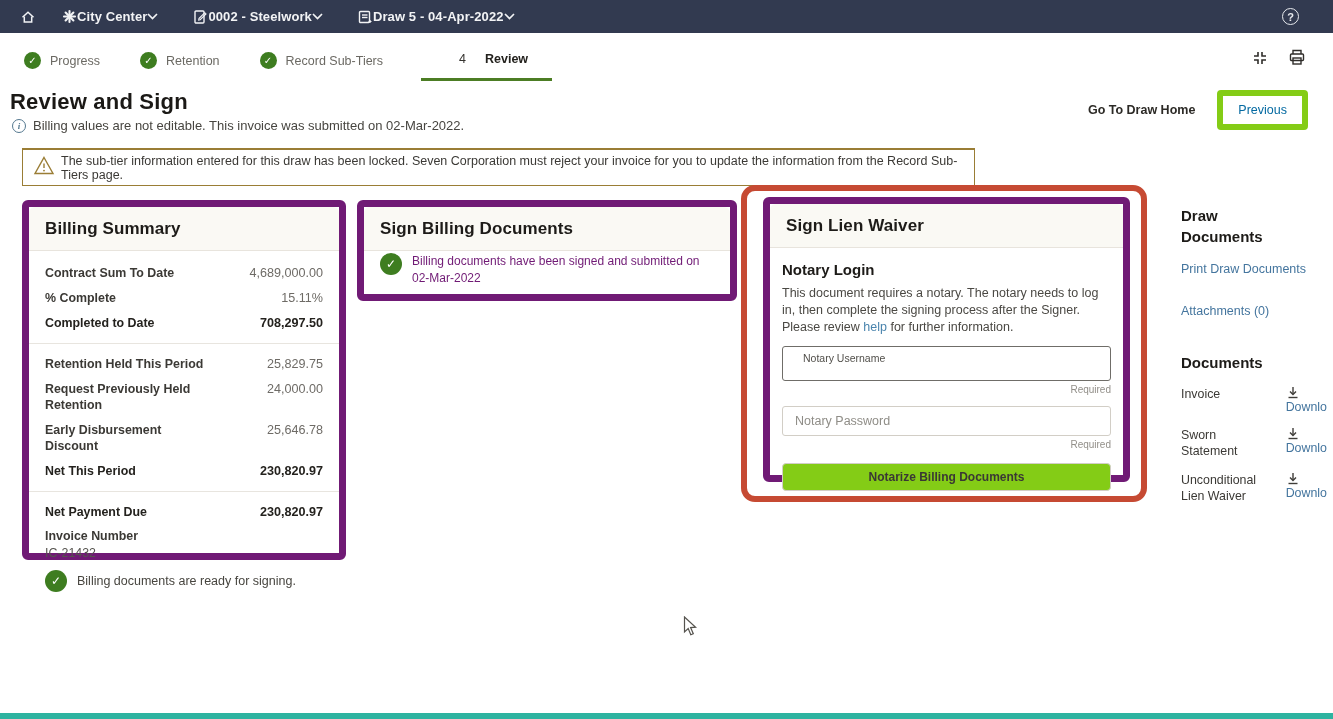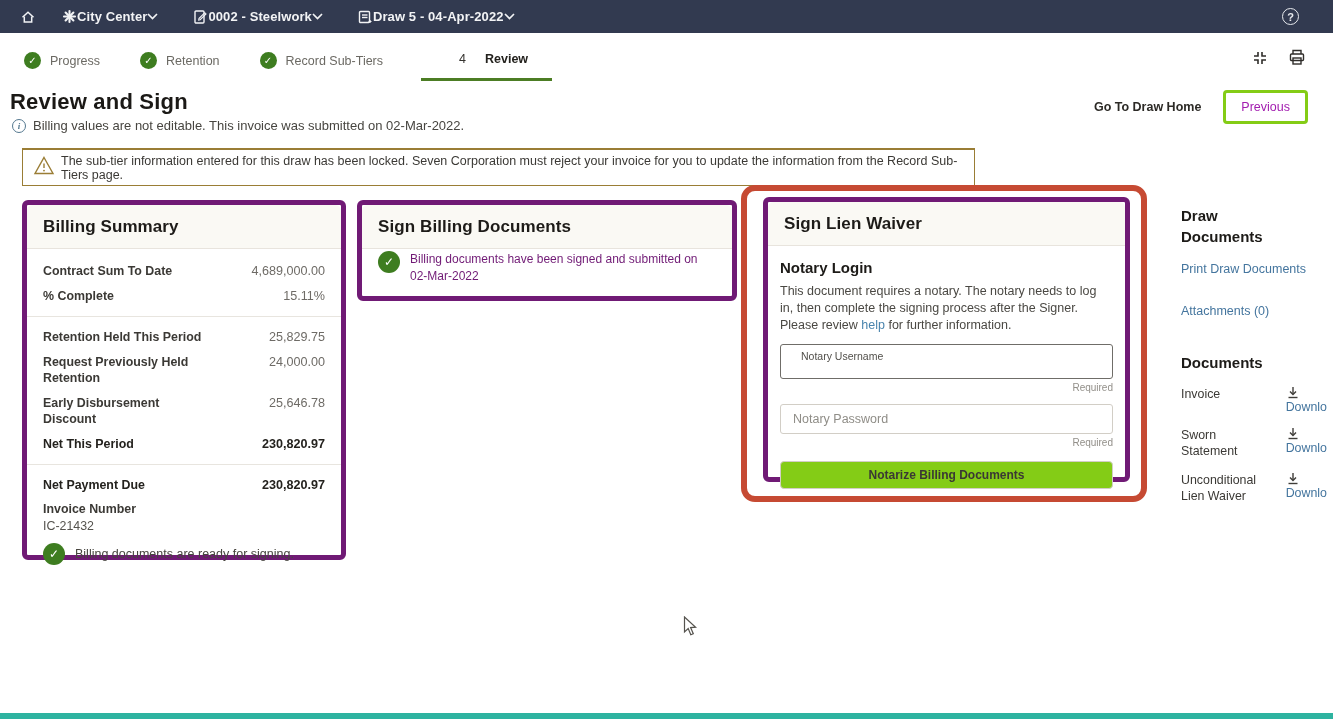--- a/index.html
+++ b/index.html
@@ -31,30 +31,30 @@
 
   
   .page-title { position:absolute; left:10px; top:89px; font-size:22px; font-weight:700; color:#1b1916; letter-spacing:.2px; }
   .info-line { position:absolute; left:12px; top:118px; display:flex; align-items:center; gap:7px; }
   .info-ico { width:14px; height:14px; border:1.4px solid #54788f; border-radius:50%; color:#54788f;
               font-size:9px; font-style:italic; font-family:"Liberation Serif",serif; font-weight:700;
               display:flex; align-items:center; justify-content:center; flex:0 0 auto; }
   .info-text { font-size:13px; color:#474540; }
   .title-actions { position:absolute; top:90px; right:25px; display:flex; align-items:center; gap:22px; }
   .go-home { font-size:12.5px; color:#2c2a26; font-weight:600; cursor:pointer; }
-  .btn-prev { font-size:12.5px; color:#a21caf; background:#fff; border:3px solid #84cc16;
+  .btn-prev { font-size:12.5px; color:#0369a1; background:#fff; border:6px solid #84cc16;
               border-radius:4px; padding:7px 15px; cursor:pointer; }
 
   
   .warn { position:absolute; left:22px; top:148px; width:953px; height:38px; background:#fff;
           border:1px solid #9a7d35; border-top-width:2px; display:flex; align-items:center; padding:0 10px; gap:6px; }
   .warn-text { font-size:12.5px; color:#3b3935; }
 
   
-  .panel { position:absolute; background:#fff; border:5px solid #701a75; border-radius:6px; }
+  .panel { position:absolute; background:#fff; border:7px solid #701a75; border-radius:6px; }
   .panel-h { background:#faf9f4; border-bottom:1px solid #e8e4dd; border-radius:6px 6px 0 0; padding:12px 16px 11px; }
   .panel-title { font-size:17px; font-weight:700; color:#1d1b18; letter-spacing:.1px; }
   .panel-b { padding:14px 16px; }
 
   .bs-row { display:flex; justify-content:space-between; margin-bottom:9px; }
   .bs-lbl { font-size:12.4px; font-weight:600; color:#3b3935; max-width:165px; line-height:16px; }
   .bs-val { font-size:12.6px; color:#6e6b66; text-align:right; line-height:16px; }
   .bs-row.bold .bs-lbl, .bs-row.bold .bs-val { font-weight:700; color:#24221e; }
   .bs-div { height:1px; background:#e8e5df; margin:12px -16px; }
   .inv-lbl { font-size:12.4px; font-weight:600; color:#3b3935; margin-bottom:3px; }
@@ -222,20 +222,24 @@
     </div>
     <div class="panel-b">
       <div class="bs-row">
         <span class="bs-lbl">Contract Sum To Date</span>
         <span class="bs-val">4,689,000.00</span>
       </div>
       <div class="bs-row">
         <span class="bs-lbl">% Complete</span>
         <span class="bs-val">15.11%</span>
       </div>
+      <div class="bs-row bold">
+        <span class="bs-lbl">Completed to Date</span>
+        <span class="bs-val">708,297.50</span>
+      </div>
       <div class="bs-div"></div>
       <div class="bs-row">
         <span class="bs-lbl">Retention Held This Period</span>
         <span class="bs-val">25,829.75</span>
       </div>
       <div class="bs-row">
         <span class="bs-lbl">Request Previously Held Retention</span>
         <span class="bs-val">24,000.00</span>
       </div>
       <div class="bs-row">

